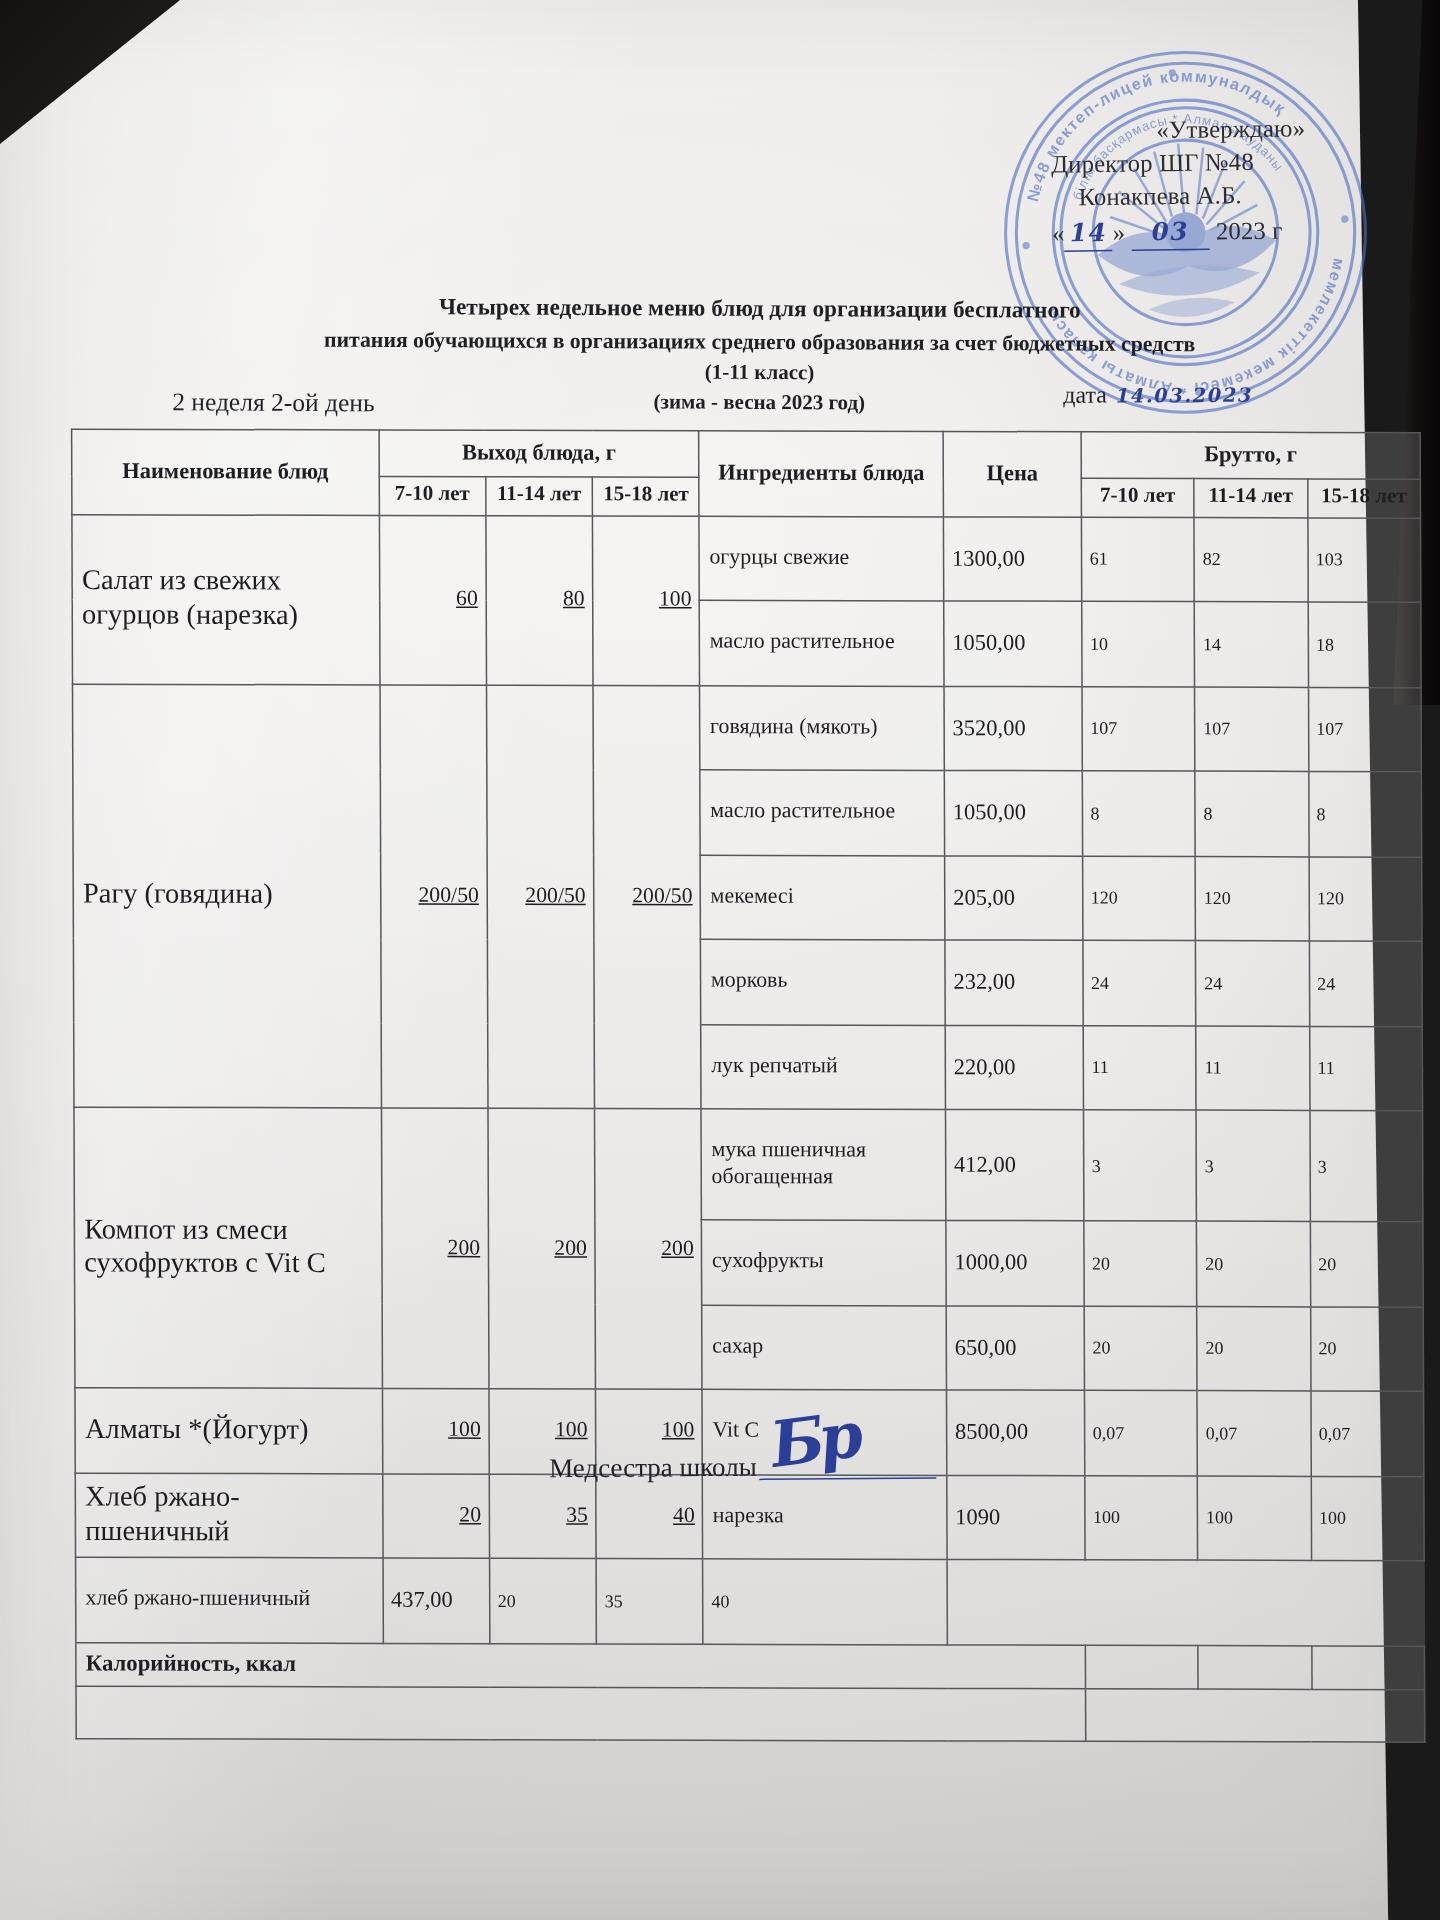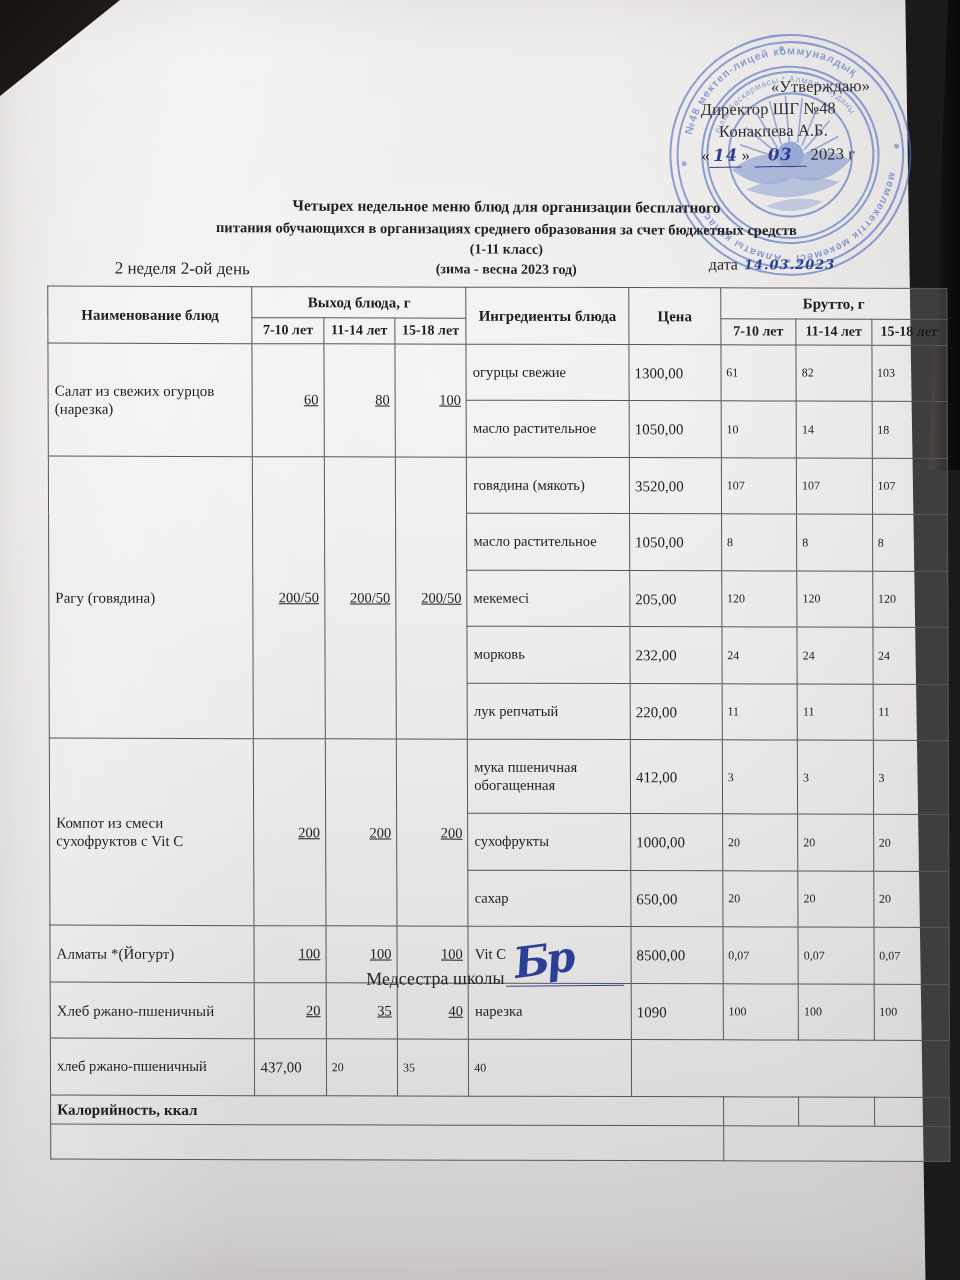--- a/index.html
+++ b/index.html
@@ -104,21 +104,21 @@
     padding:2px 5px;
     font-size:14.5px;
     line-height:1.2;
     vertical-align:middle;
   }
   thead th{
     font-weight:bold;text-align:center;font-size:15px;
     padding:6px 4px;
   }
   thead th.age{font-size:14px;padding:4px 2px;}
-  td.name{text-align:left;font-size:15px;padding:3px 6px;}
+  td.name{text-align:left;font-size:19px;padding:3px 6px;}
   td.num{text-align:right;text-decoration:underline;}
   td.ing{text-align:left;font-size:14.6px;padding:19px 6px;}
   td.price{text-align:left;font-size:15px;}
   td.br{text-align:left;font-size:12px;}
   tr.kcal td{font-weight:bold;text-align:left;font-size:15.2px;padding:5px 6px;}
   td.empty{height:30px;}
 
   
   col.c-name{width:208px;}
   col.c-out{width:72px;}

